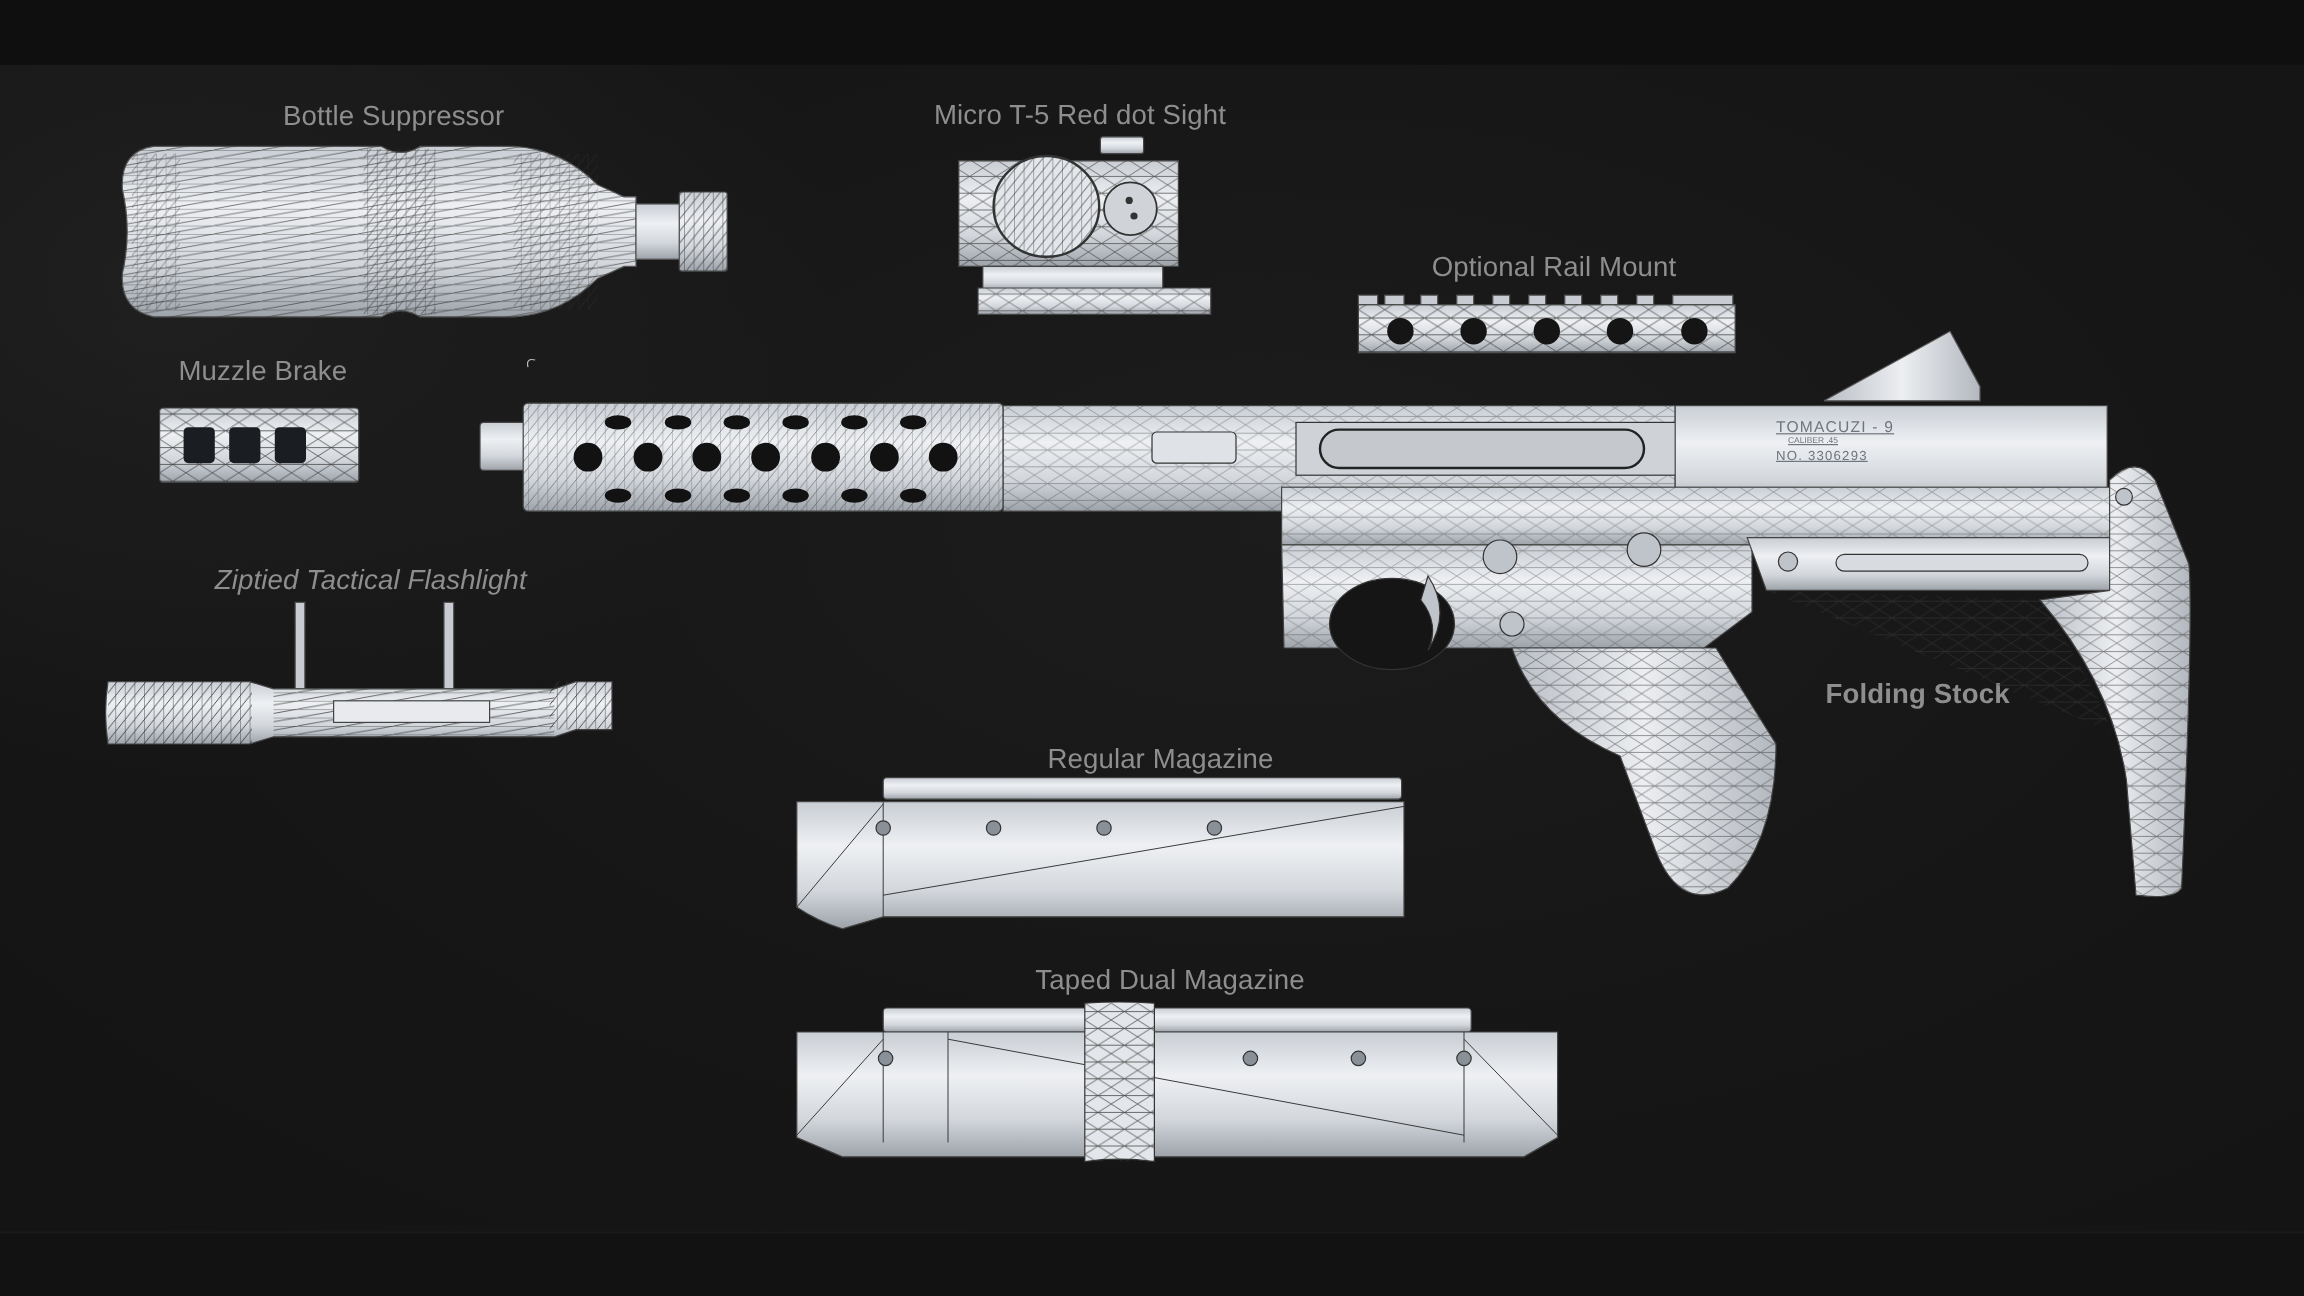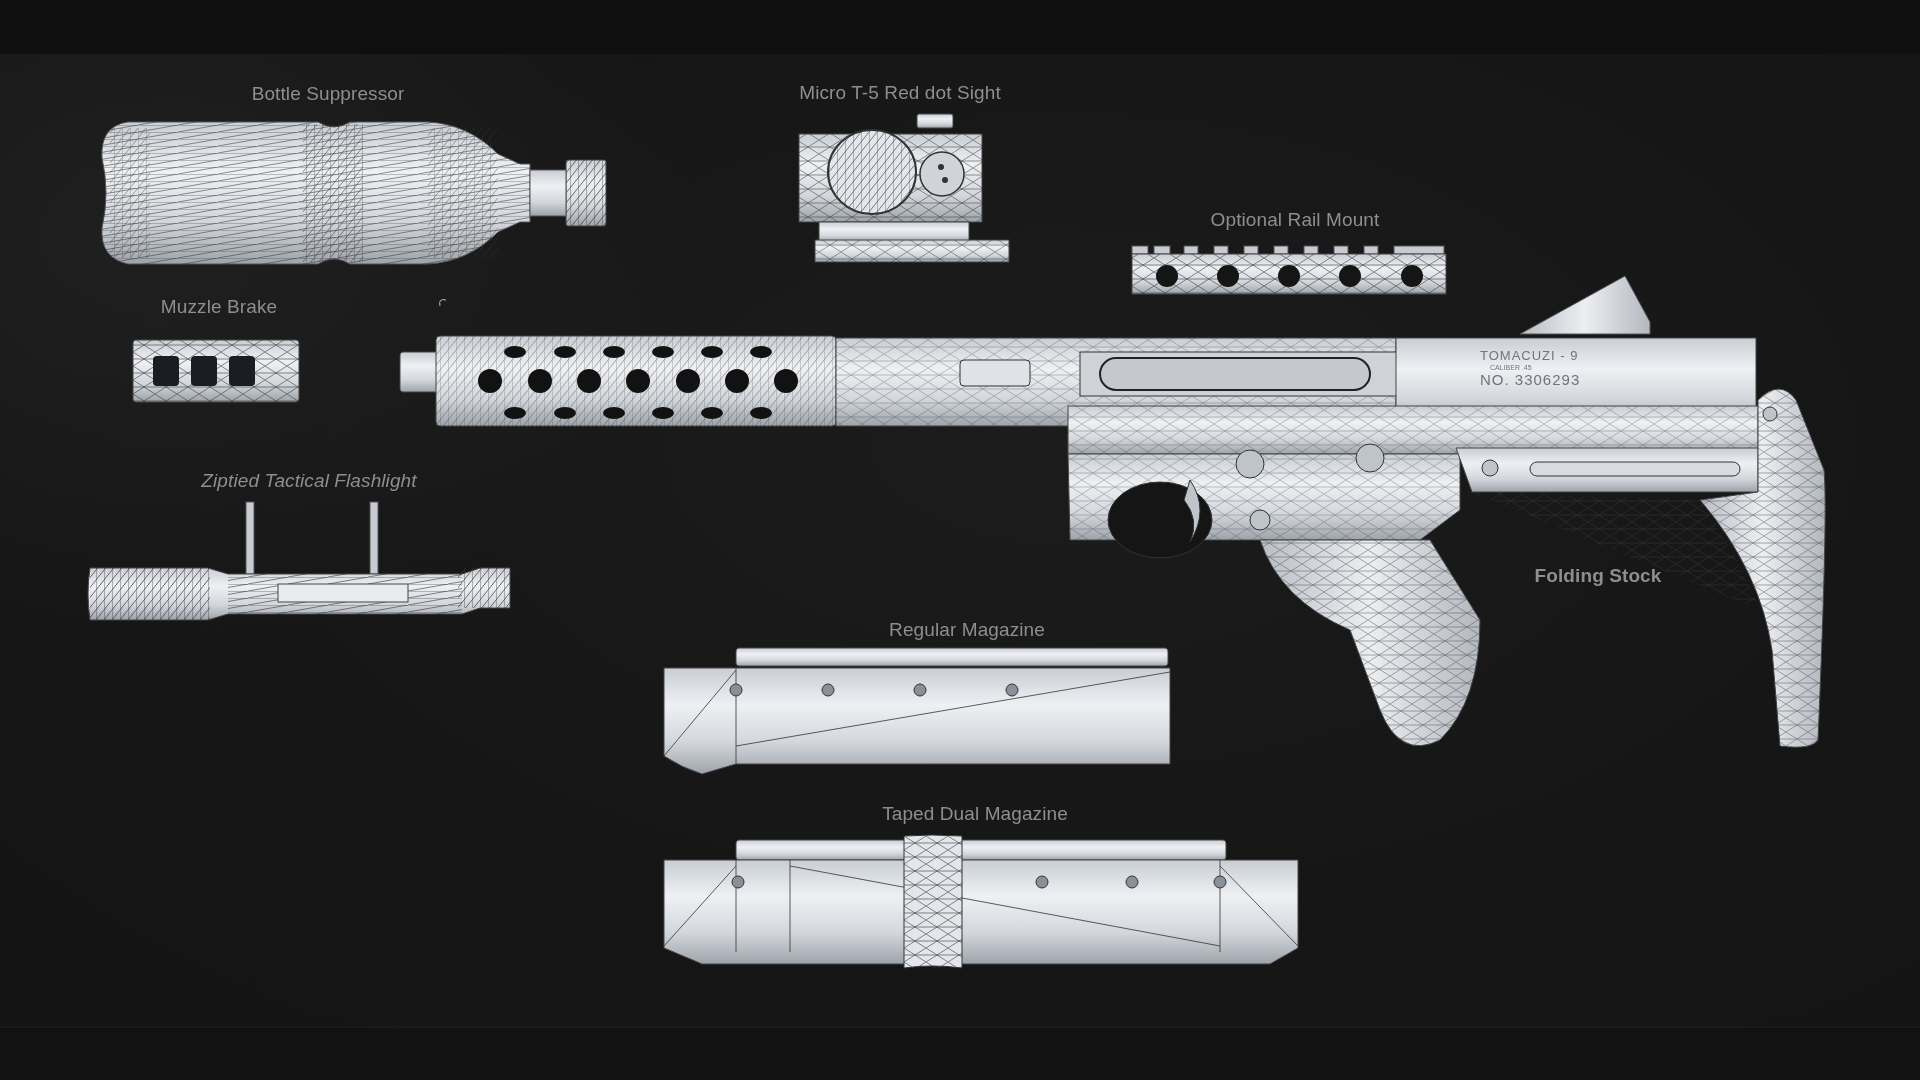--- a/index.html
+++ b/index.html
@@ -3,22 +3,22 @@
 <meta charset="utf-8">
 <style>
   html,body{margin:0;padding:0;}
   body{width:1920px;height:1080px;overflow:hidden;background:#111;position:relative;font-family:"Liberation Sans",sans-serif;}
   .topbar{position:absolute;left:0;top:0;width:1920px;height:54px;background:#0f0f0f;}
   .canvas{position:absolute;left:0;top:54px;width:1920px;height:972px;
     background:radial-gradient(ellipse at 55% 40%, #1c1c1c 0%, #161616 55%, #141414 100%);}
   .canvas::before{content:"";position:absolute;left:0;top:0;width:700px;height:600px;
     background:radial-gradient(ellipse at 20% 30%, rgba(40,40,40,0.55), rgba(0,0,0,0) 70%);}
   .bottombar{position:absolute;left:0;top:1026px;width:1920px;height:54px;background:#121212;border-top:2px solid #1a1a1a;}
-  .label{position:absolute;color:#8e8e8e;font-size:19px;letter-spacing:0.1px;white-space:nowrap;transform:translateX(-50%);}
-  .part{position:absolute;}
+  .label{position:absolute;color:#8e8e8e;font-size:23px;letter-spacing:0.1px;white-space:nowrap;transform:translateX(-50%);}
+  .part{position:absolute;text-decoration:underline;}
   svg{display:block;overflow:visible;}
 </style>
 </head>
 <body>
 
 <div class="topbar"></div>
 
 <div class="canvas"></div>
 
 <div class="label" style="left:328px;top:83px;">Bottle Suppressor</div>
@@ -195,21 +195,21 @@
     <path d="M1358 130 Q1380 108 1396 130 L1424 200 Q1428 240 1418 470 Q1412 480 1380 476 L1372 380 Q1360 300 1300 230 L1358 222 Z" fill="url(#metalH)" stroke="#444"></path>
     <path d="M1358 130 Q1380 108 1396 130 L1424 200 Q1428 240 1418 470 Q1412 480 1380 476 L1372 380 Q1360 300 1300 230 L1358 222 Z" fill="url(#wire)" opacity="0.7"></path>
     <path d="M1072 222 L1300 230 Q1340 290 1360 340 Z" fill="url(#wire)" opacity="0.7"></path>
     <circle cx="1370" cy="144" r="7" fill="#bfc4ca" stroke="#333"></circle>
   </svg>
 </div>
 
 <div class="part" style="left:1480px;top:350px;font-size:10px;color:#6f757c;line-height:12px;">
   <div style="font-size:13px;letter-spacing:1px;">TOMACUZI - 9</div>
   <div style="font-size:7px;padding-left:10px;">CALIBER .45</div>
-  <div style="font-size:15px;letter-spacing:1px;">NO. 3306293</div>
+  <div style="font-size:11px;letter-spacing:1px;">NO. 3306293</div>
 </div>
 
 <div class="part" style="left:662px;top:646px;">
   <svg width="510" height="130" viewBox="0 0 510 130">
     <rect x="74" y="2" width="432" height="18" rx="3" fill="url(#metal)" stroke="#444"></rect>
     <path d="M2 22 H508 V118 H74 L40 128 Q20 122 2 110 Z" fill="url(#metal)" stroke="#444"></path>
     <path d="M74 22 V118 M2 110 L74 24 M74 100 L508 26" stroke="#333" stroke-width="0.8" fill="none"></path>
     <g fill="#8a9098" stroke="#333">
         <ellipse cx="74" cy="44" rx="6" ry="6"></ellipse>
         <ellipse cx="166" cy="44" rx="6" ry="6"></ellipse>

